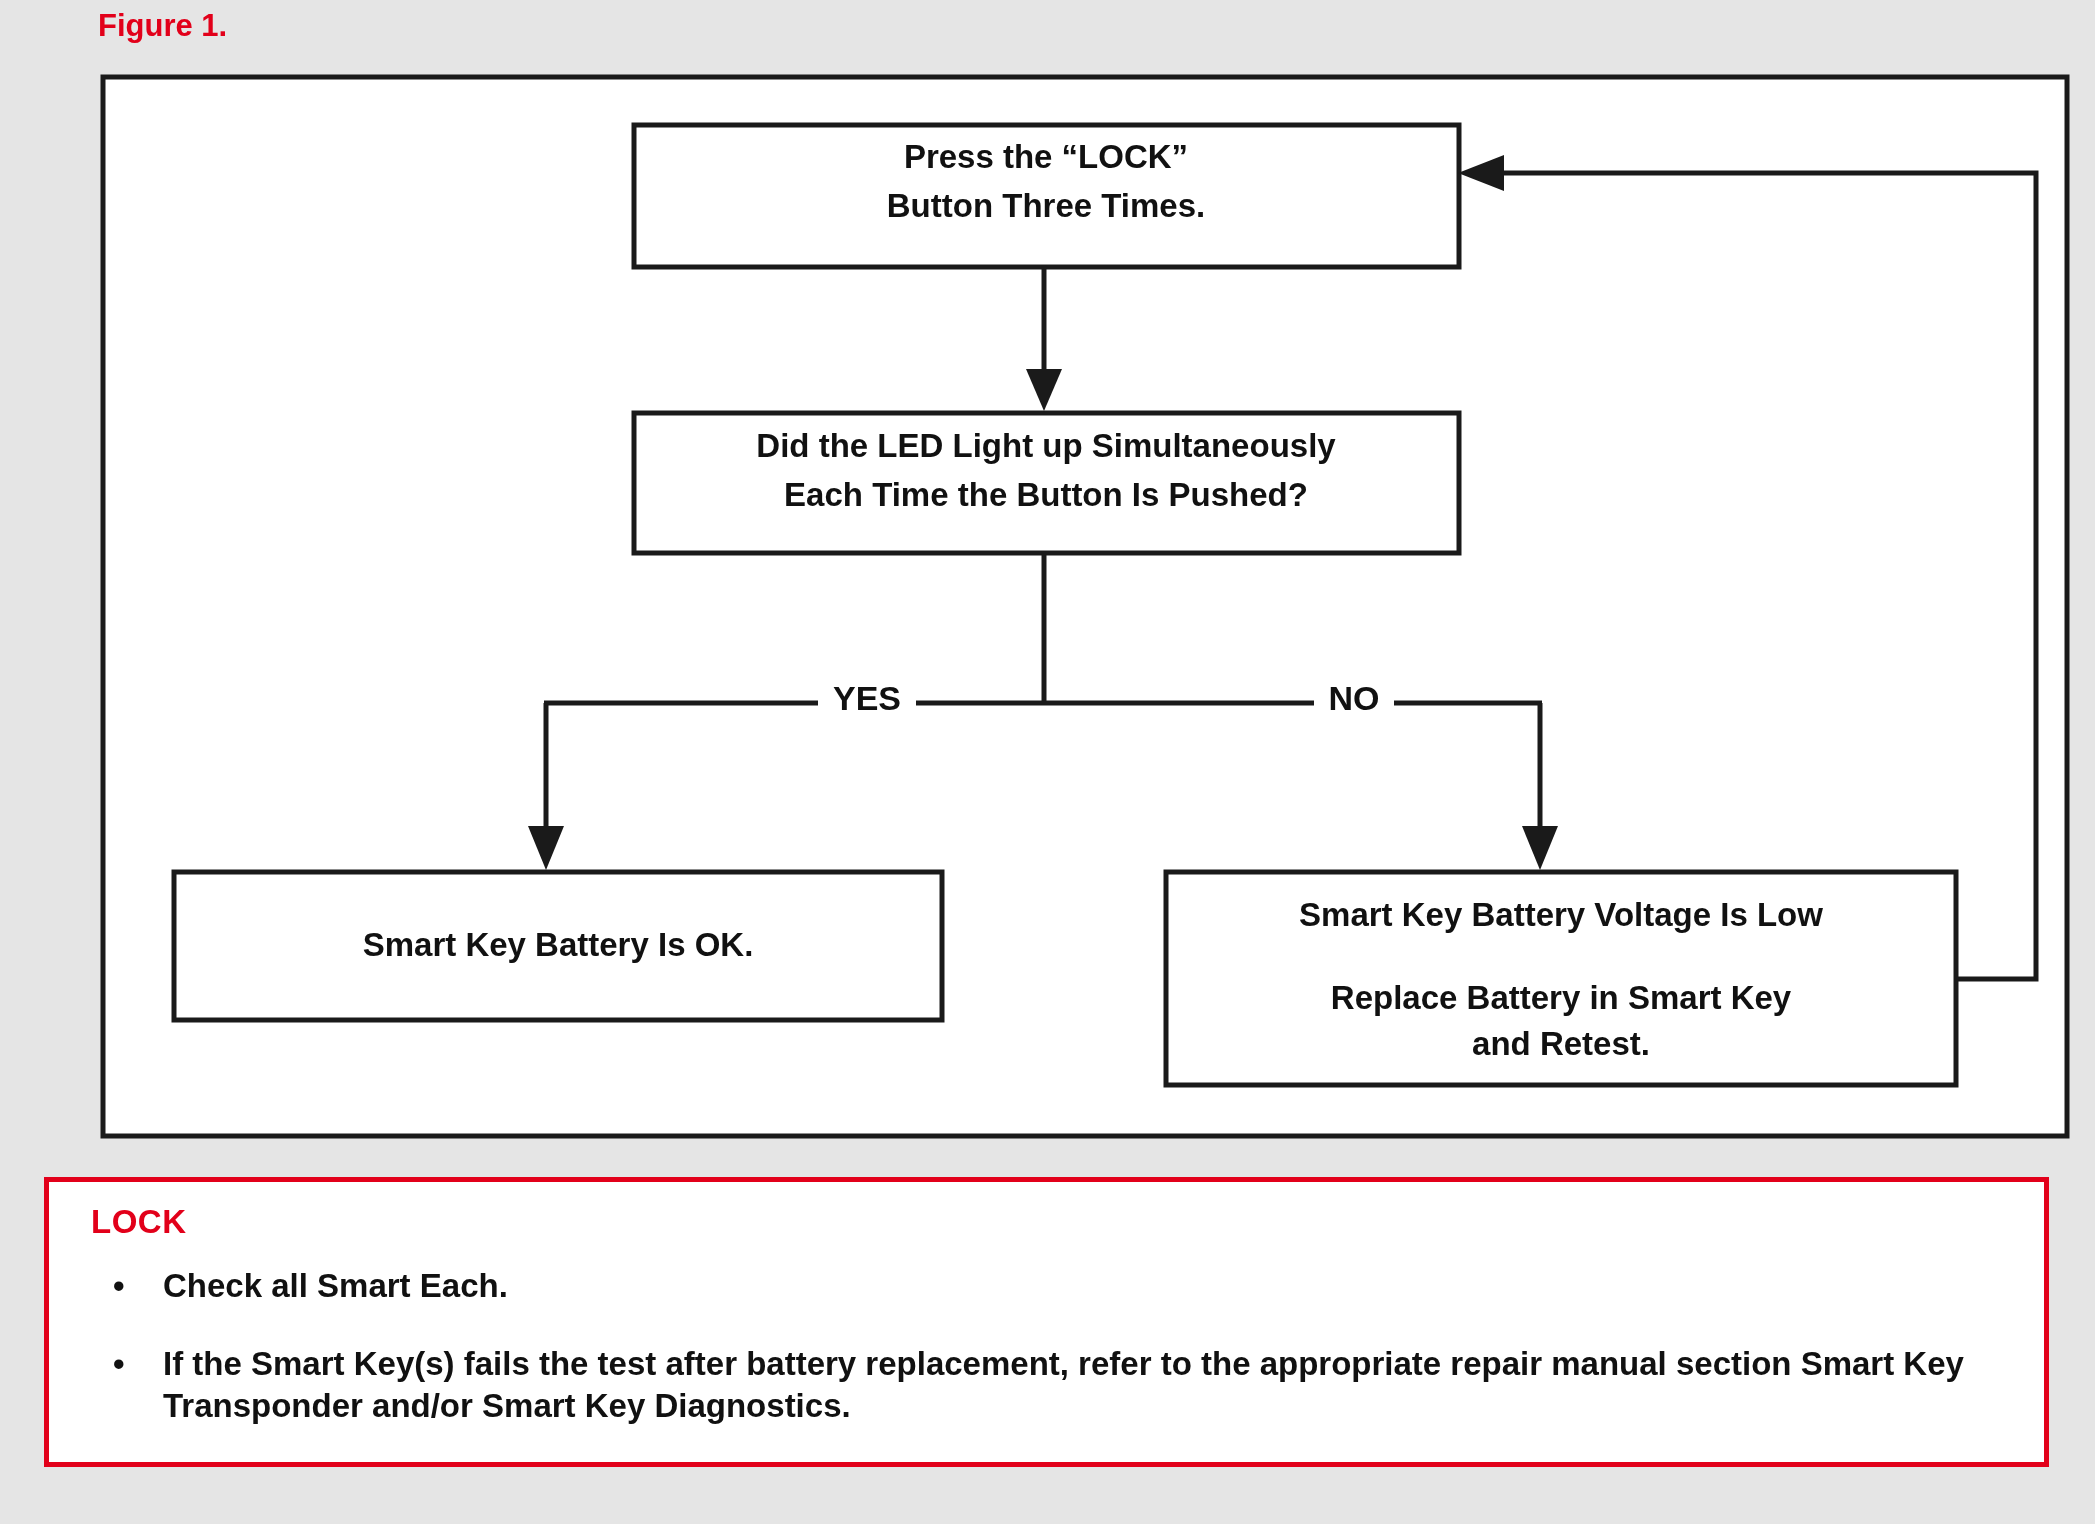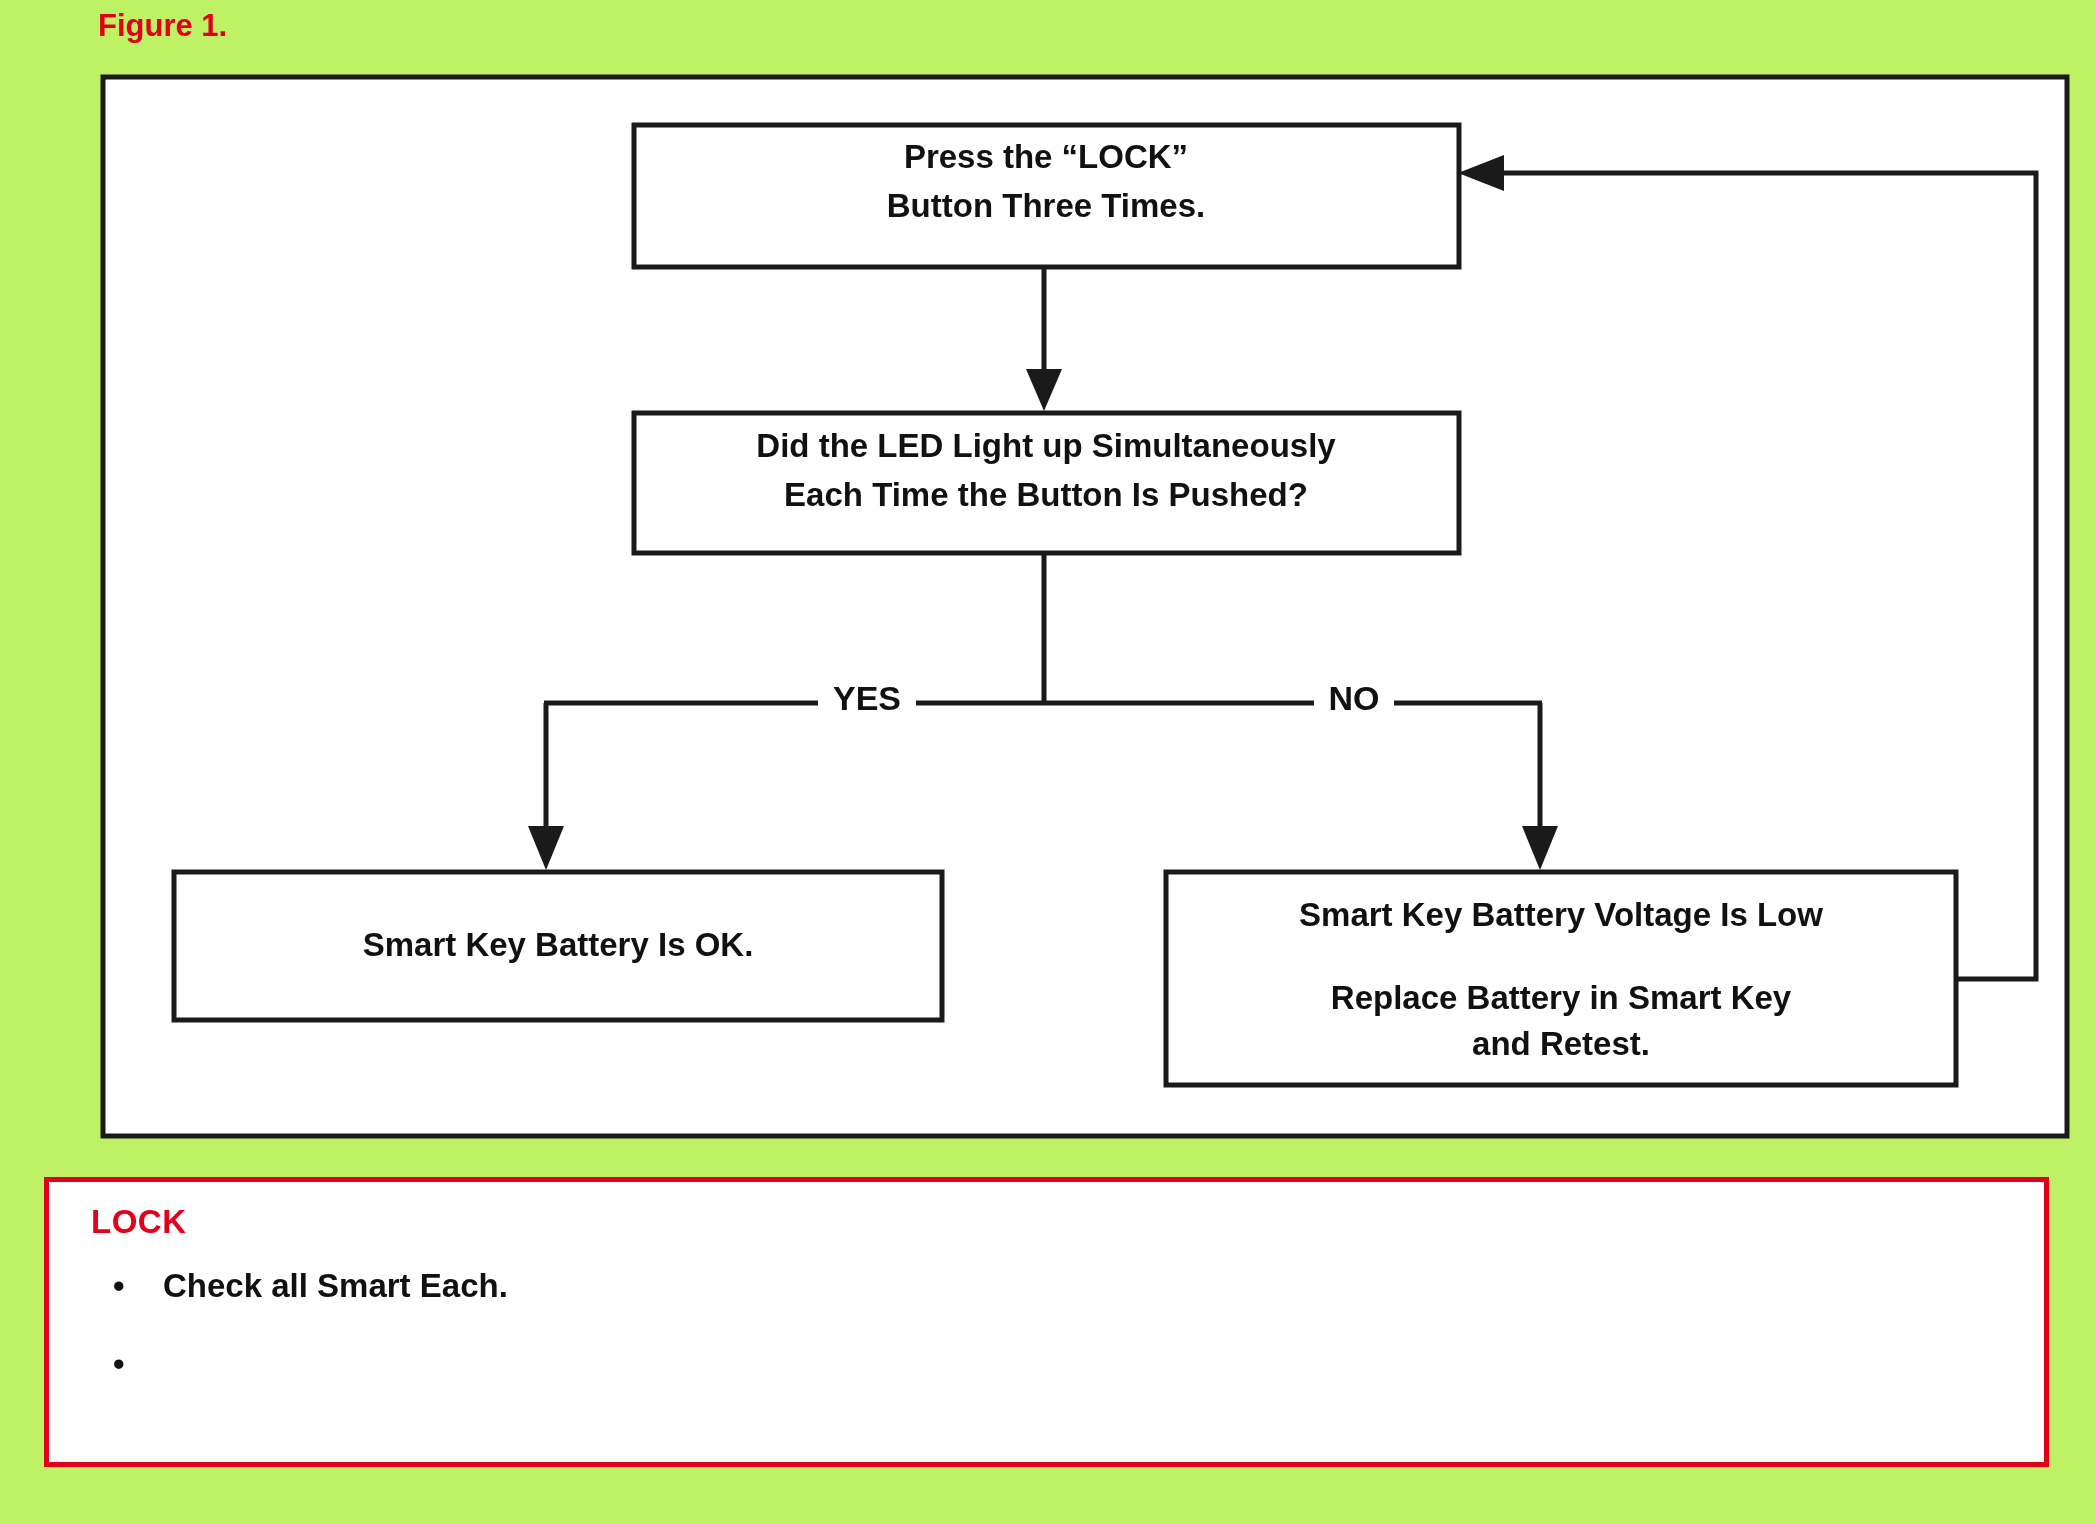--- a/index.html
+++ b/index.html
@@ -12,21 +12,21 @@
     height: 1524px;
     font-family: "Liberation Sans", sans-serif;
     position: relative;
     overflow: hidden;
   }
   #page {
     position: absolute;
     left: 0; top: 0;
     width: 2095px;
     height: 1524px;
-    background: #bef264;
+    background: #e5e5e5;
   }
   .figure-title {
     position: absolute;
     left: 98px;
     top: 8px;
     font-size: 31px;
     font-weight: bold;
     color: #e2001a;
     letter-spacing: 0px;
     white-space: nowrap;
@@ -179,17 +179,18 @@
 
   <div id="note-panel">
     <div class="note-heading">LOCK</div>
     <div class="note-list">
       <div class="note-item">
         <span class="note-bullet">•</span>
         <span>Check all Smart Each.</span>
       </div>
       <div class="note-item">
         <span class="note-bullet">•</span>
+        <span>If the Smart Key(s) fails the test after battery replacement, refer to the appropriate repair manual section Smart Key Transponder and/or Smart Key Diagnostics.</span>
       </div>
     </div>
   </div>
 
 </div>
 
 </body></html>

